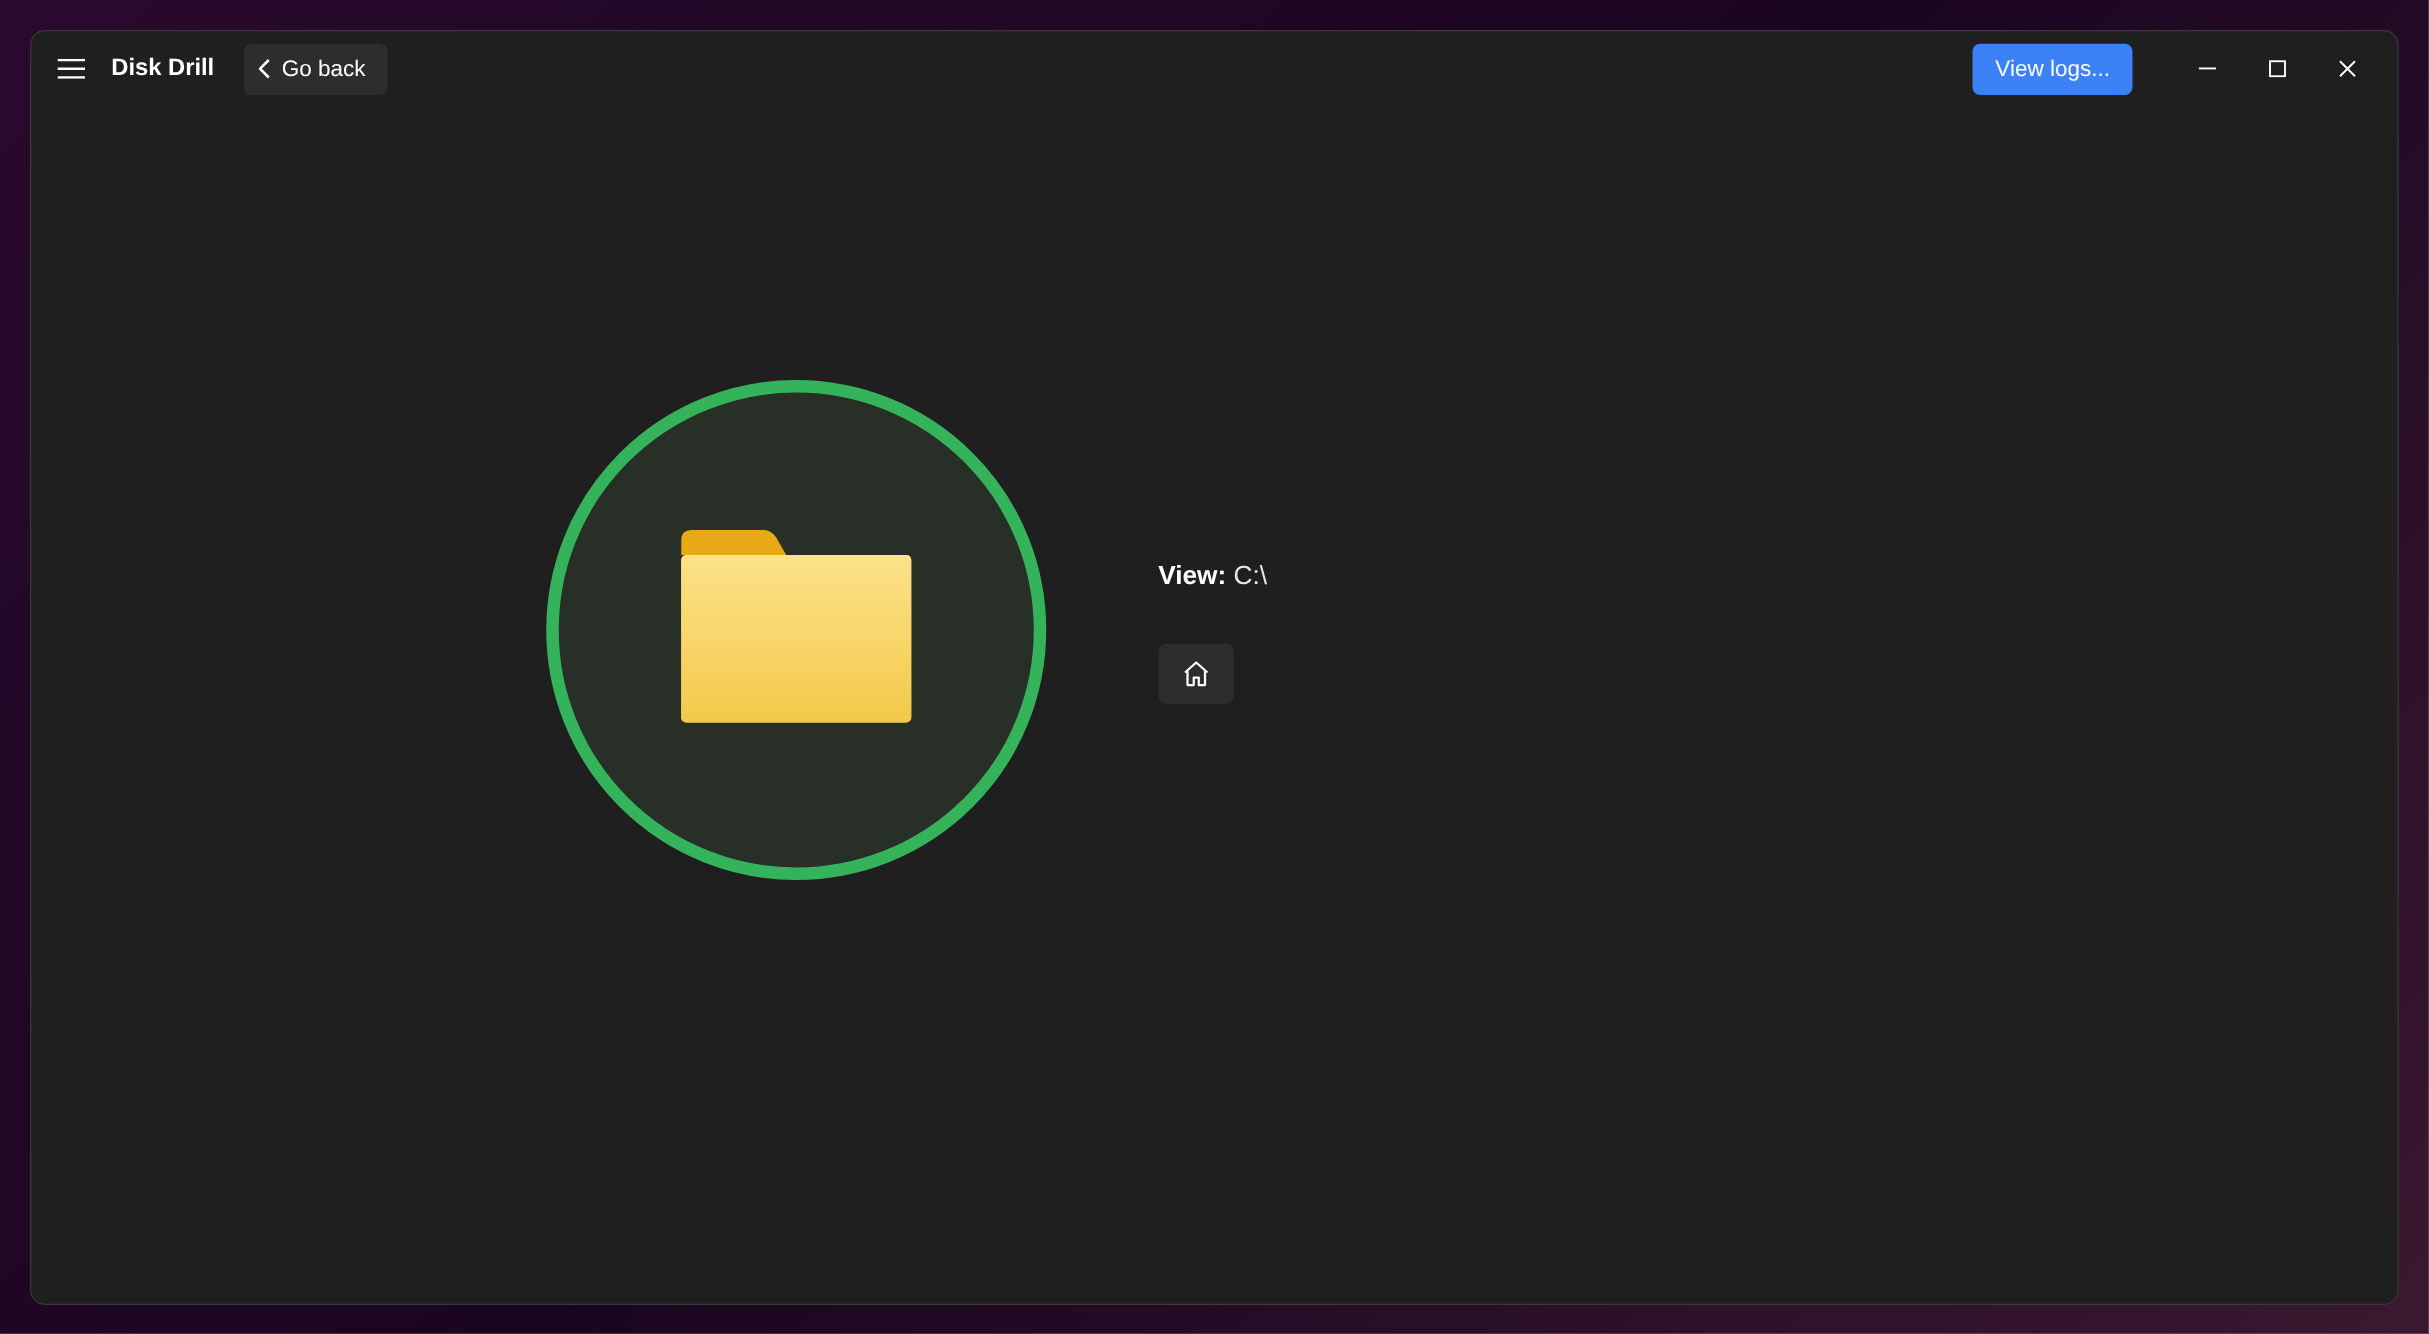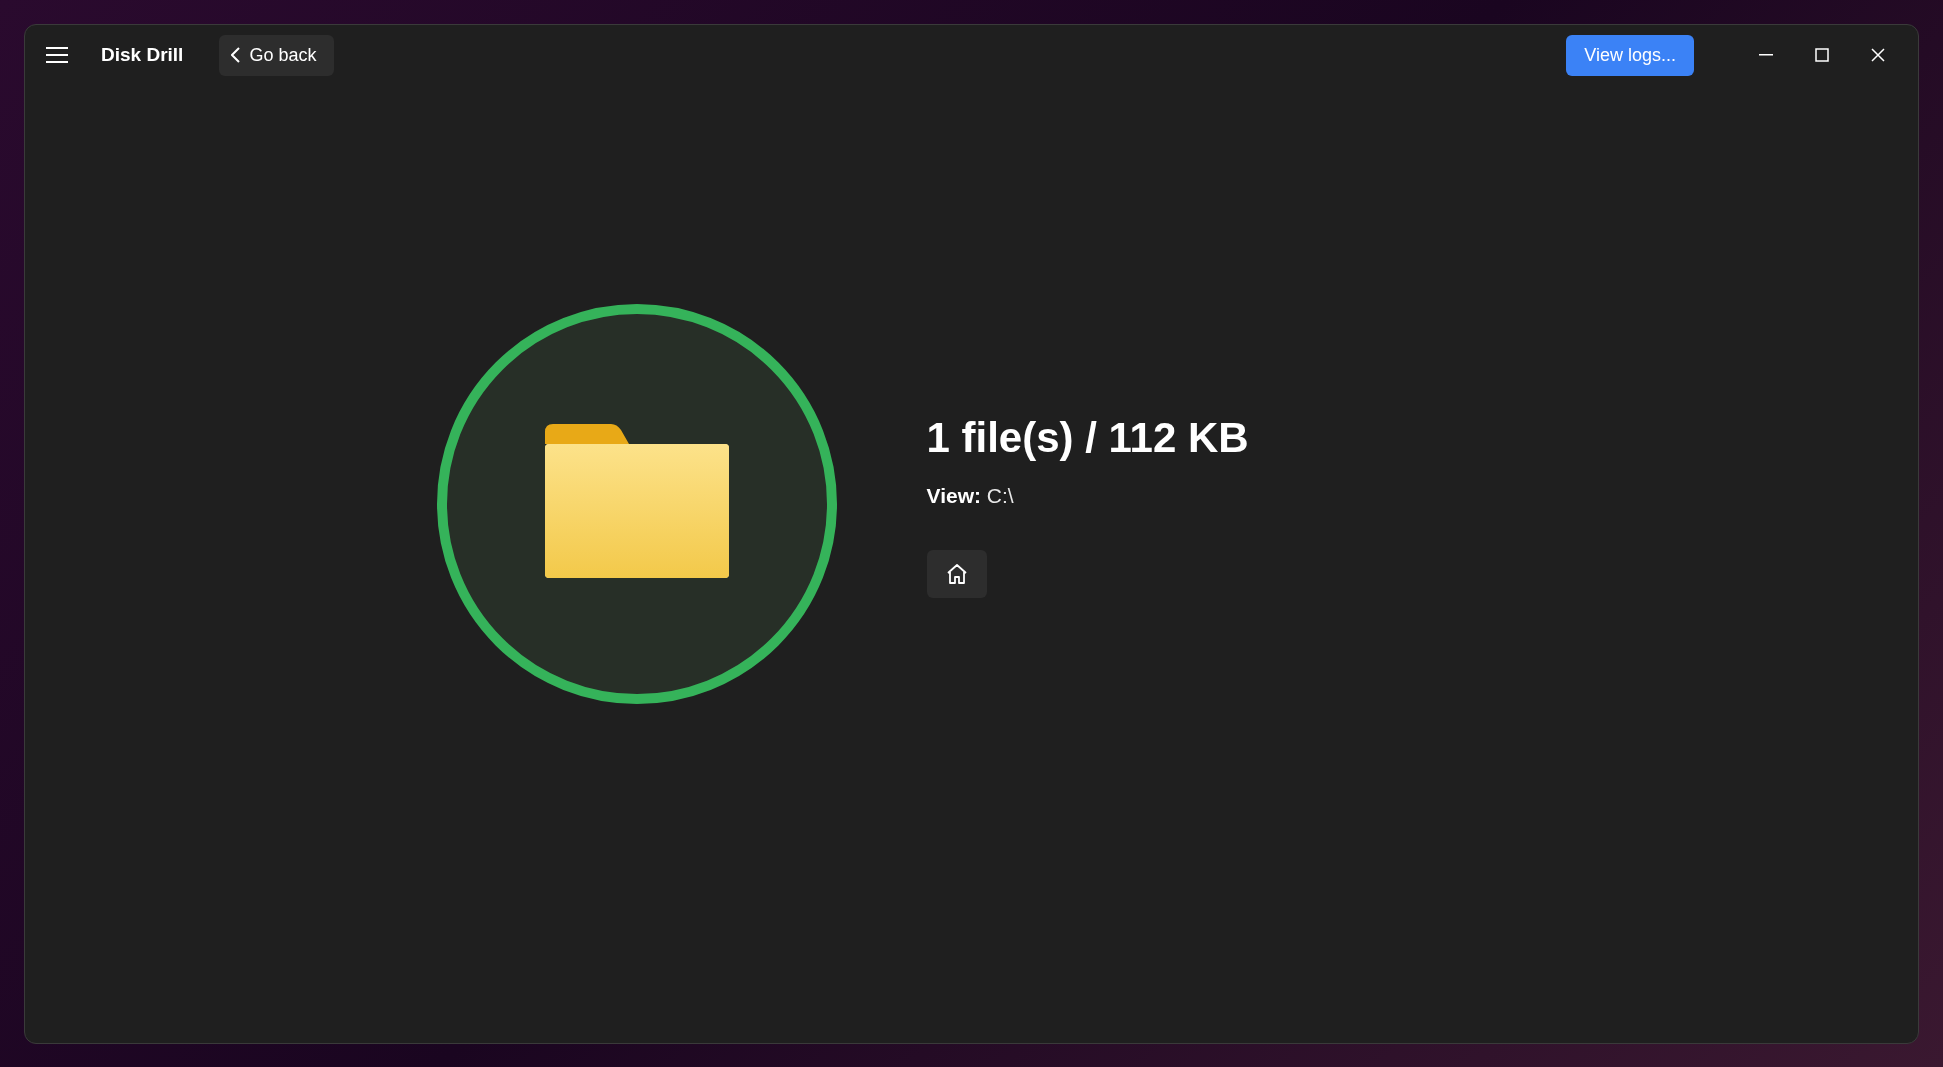--- a/index.html
+++ b/index.html
@@ -24,21 +24,21 @@
     display: flex;
     flex-direction: column;
     position: relative;
     overflow: hidden;
   }
   .titlebar {
     height: 60px;
     display: flex;
     align-items: center;
     padding: 0 12px;
-    gap: 24px;
+    gap: 12px;
   }
   .menu-btn {
     width: 40px;
     height: 40px;
     display: flex;
     align-items: center;
     justify-content: center;
     cursor: pointer;
     border-radius: 6px;
   }
@@ -216,21 +216,20 @@
           <linearGradient id="g1" x1="0" y1="0" x2="0" y2="1">
             <stop offset="0%" stop-color="#fce28a"></stop>
             <stop offset="100%" stop-color="#f3c94a"></stop>
           </linearGradient>
         </defs>
       </svg>
     </div>
 
     <div class="info-col">
 
-      <div class="headline">1 file(s) / 112 KB</div>
 
 
       <div class="meta-row" style="margin-top:4px;">
         <span class="meta-label">View: </span>
         <span>C:\</span>
       </div>
 
       <div class="action-row">
         <button class="home-btn">
           <svg width="24" height="24" viewBox="0 0 24 24" fill="none">

